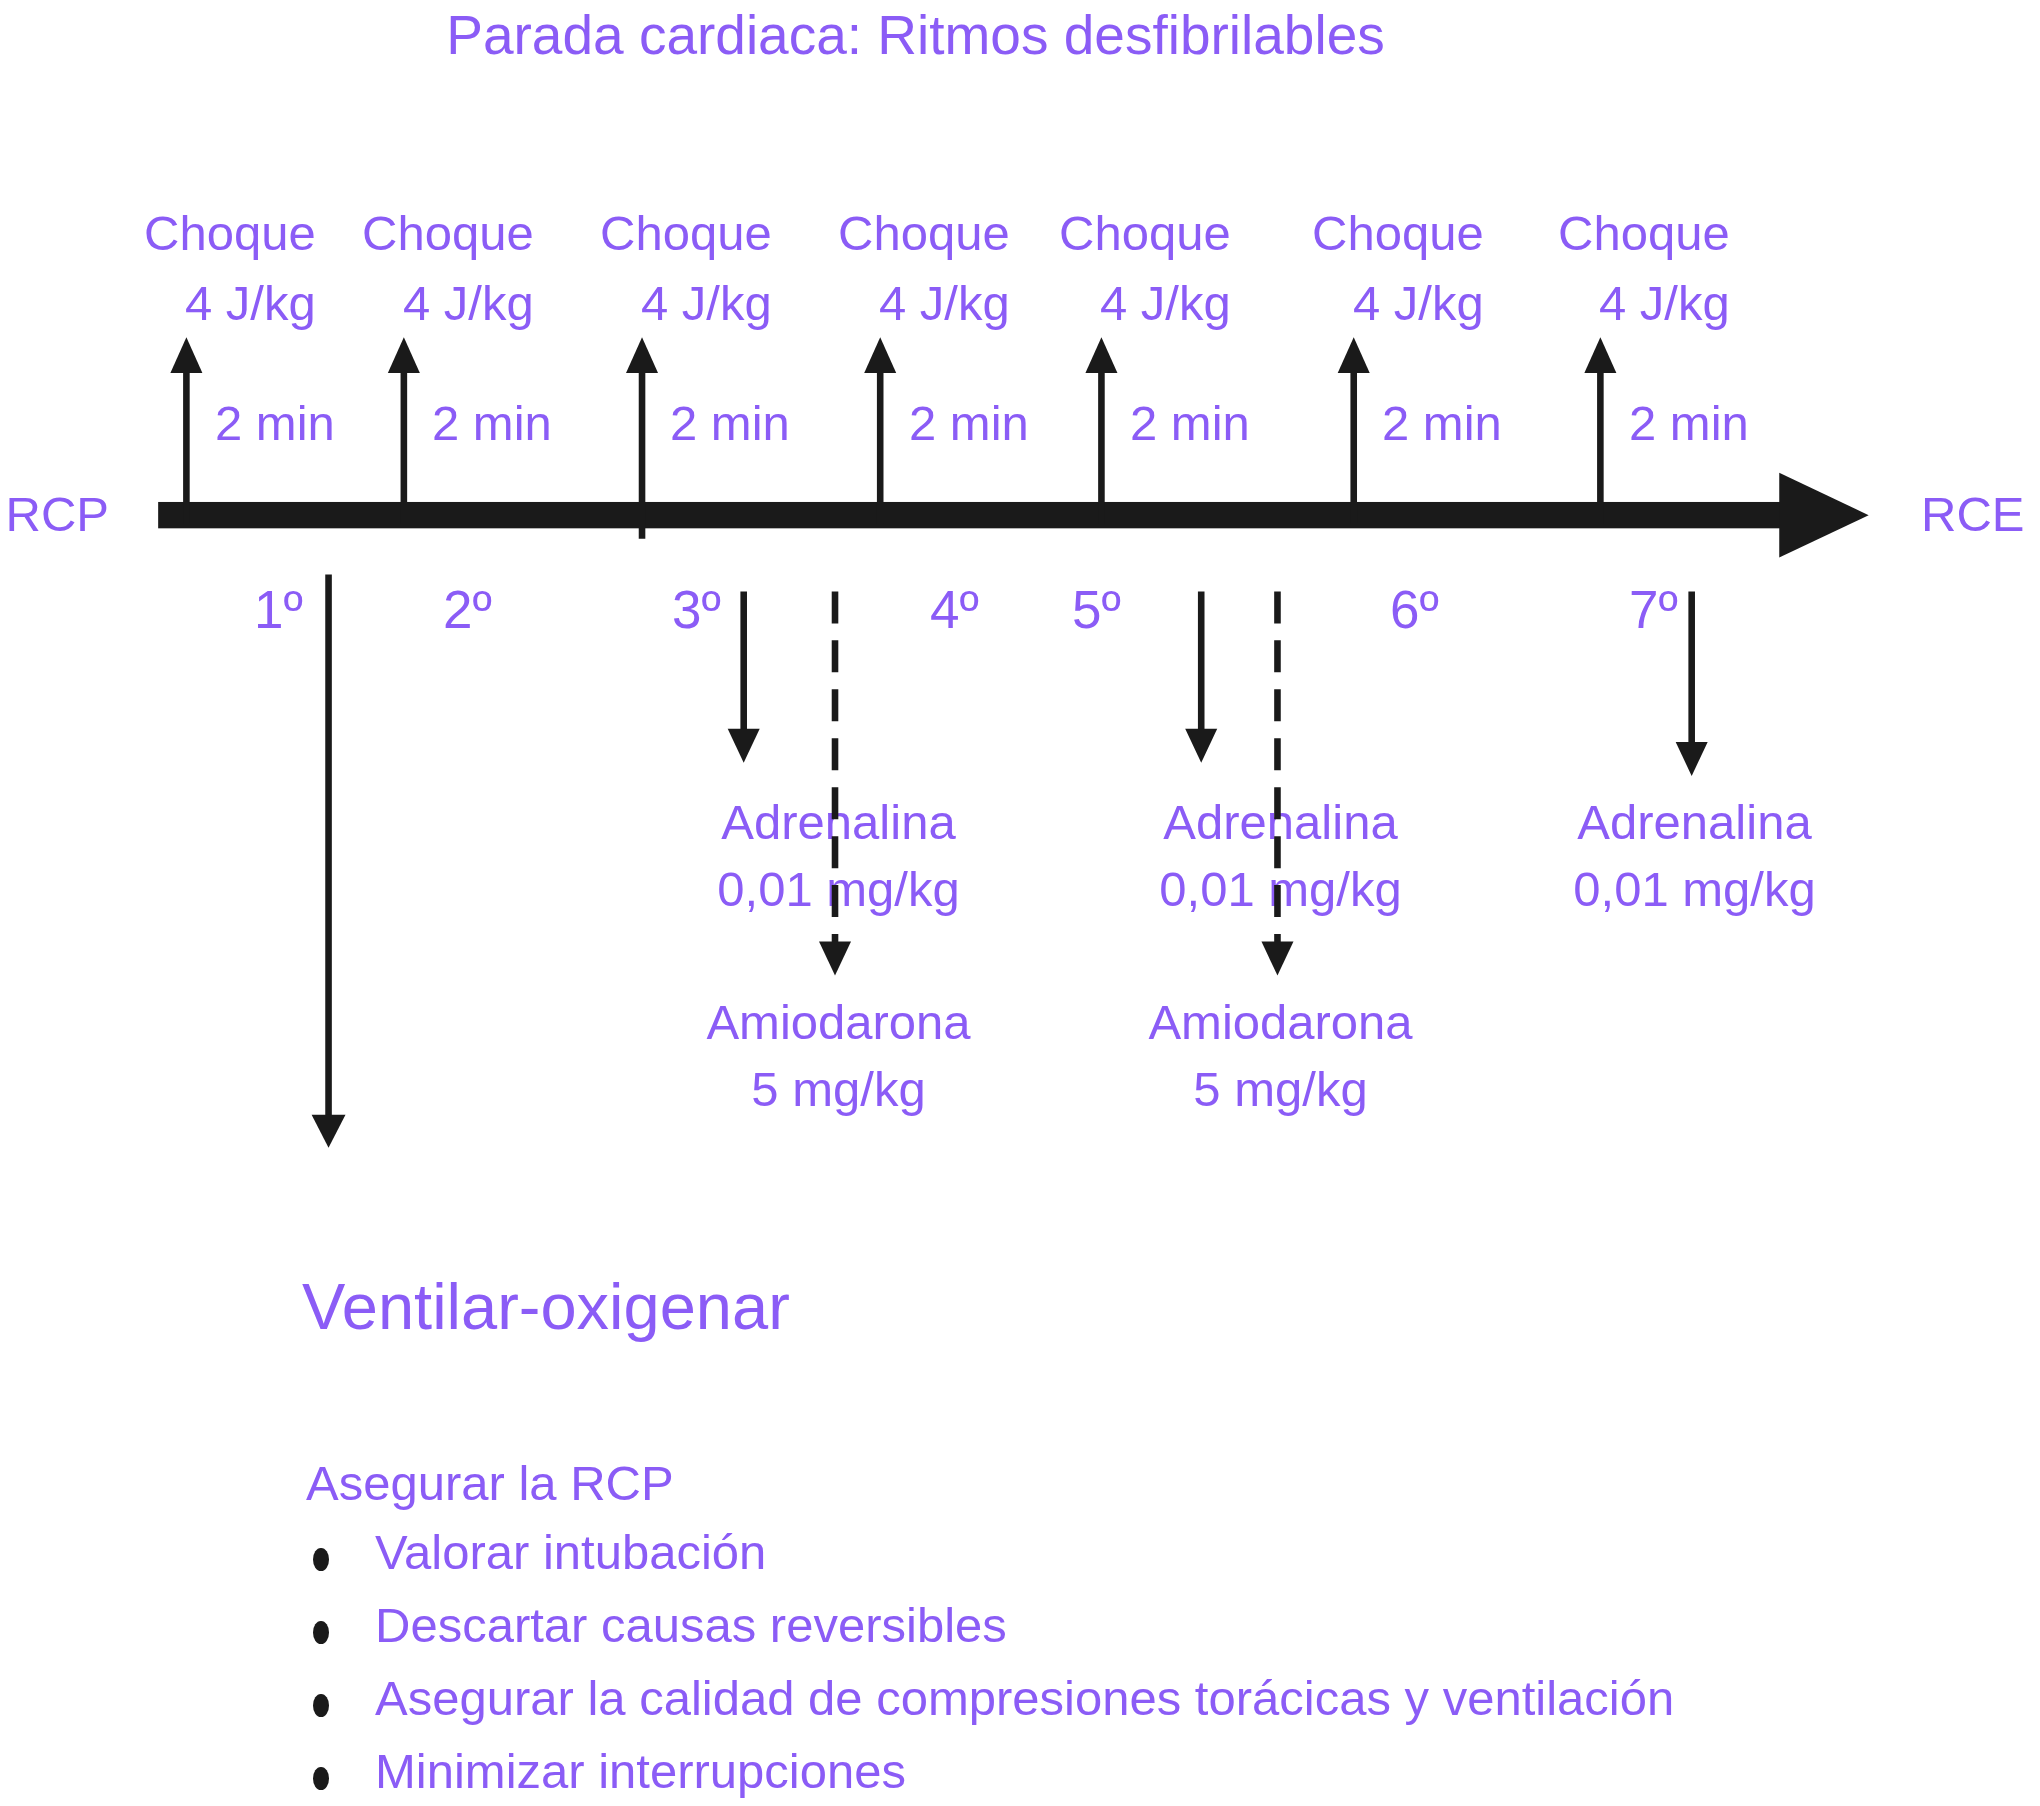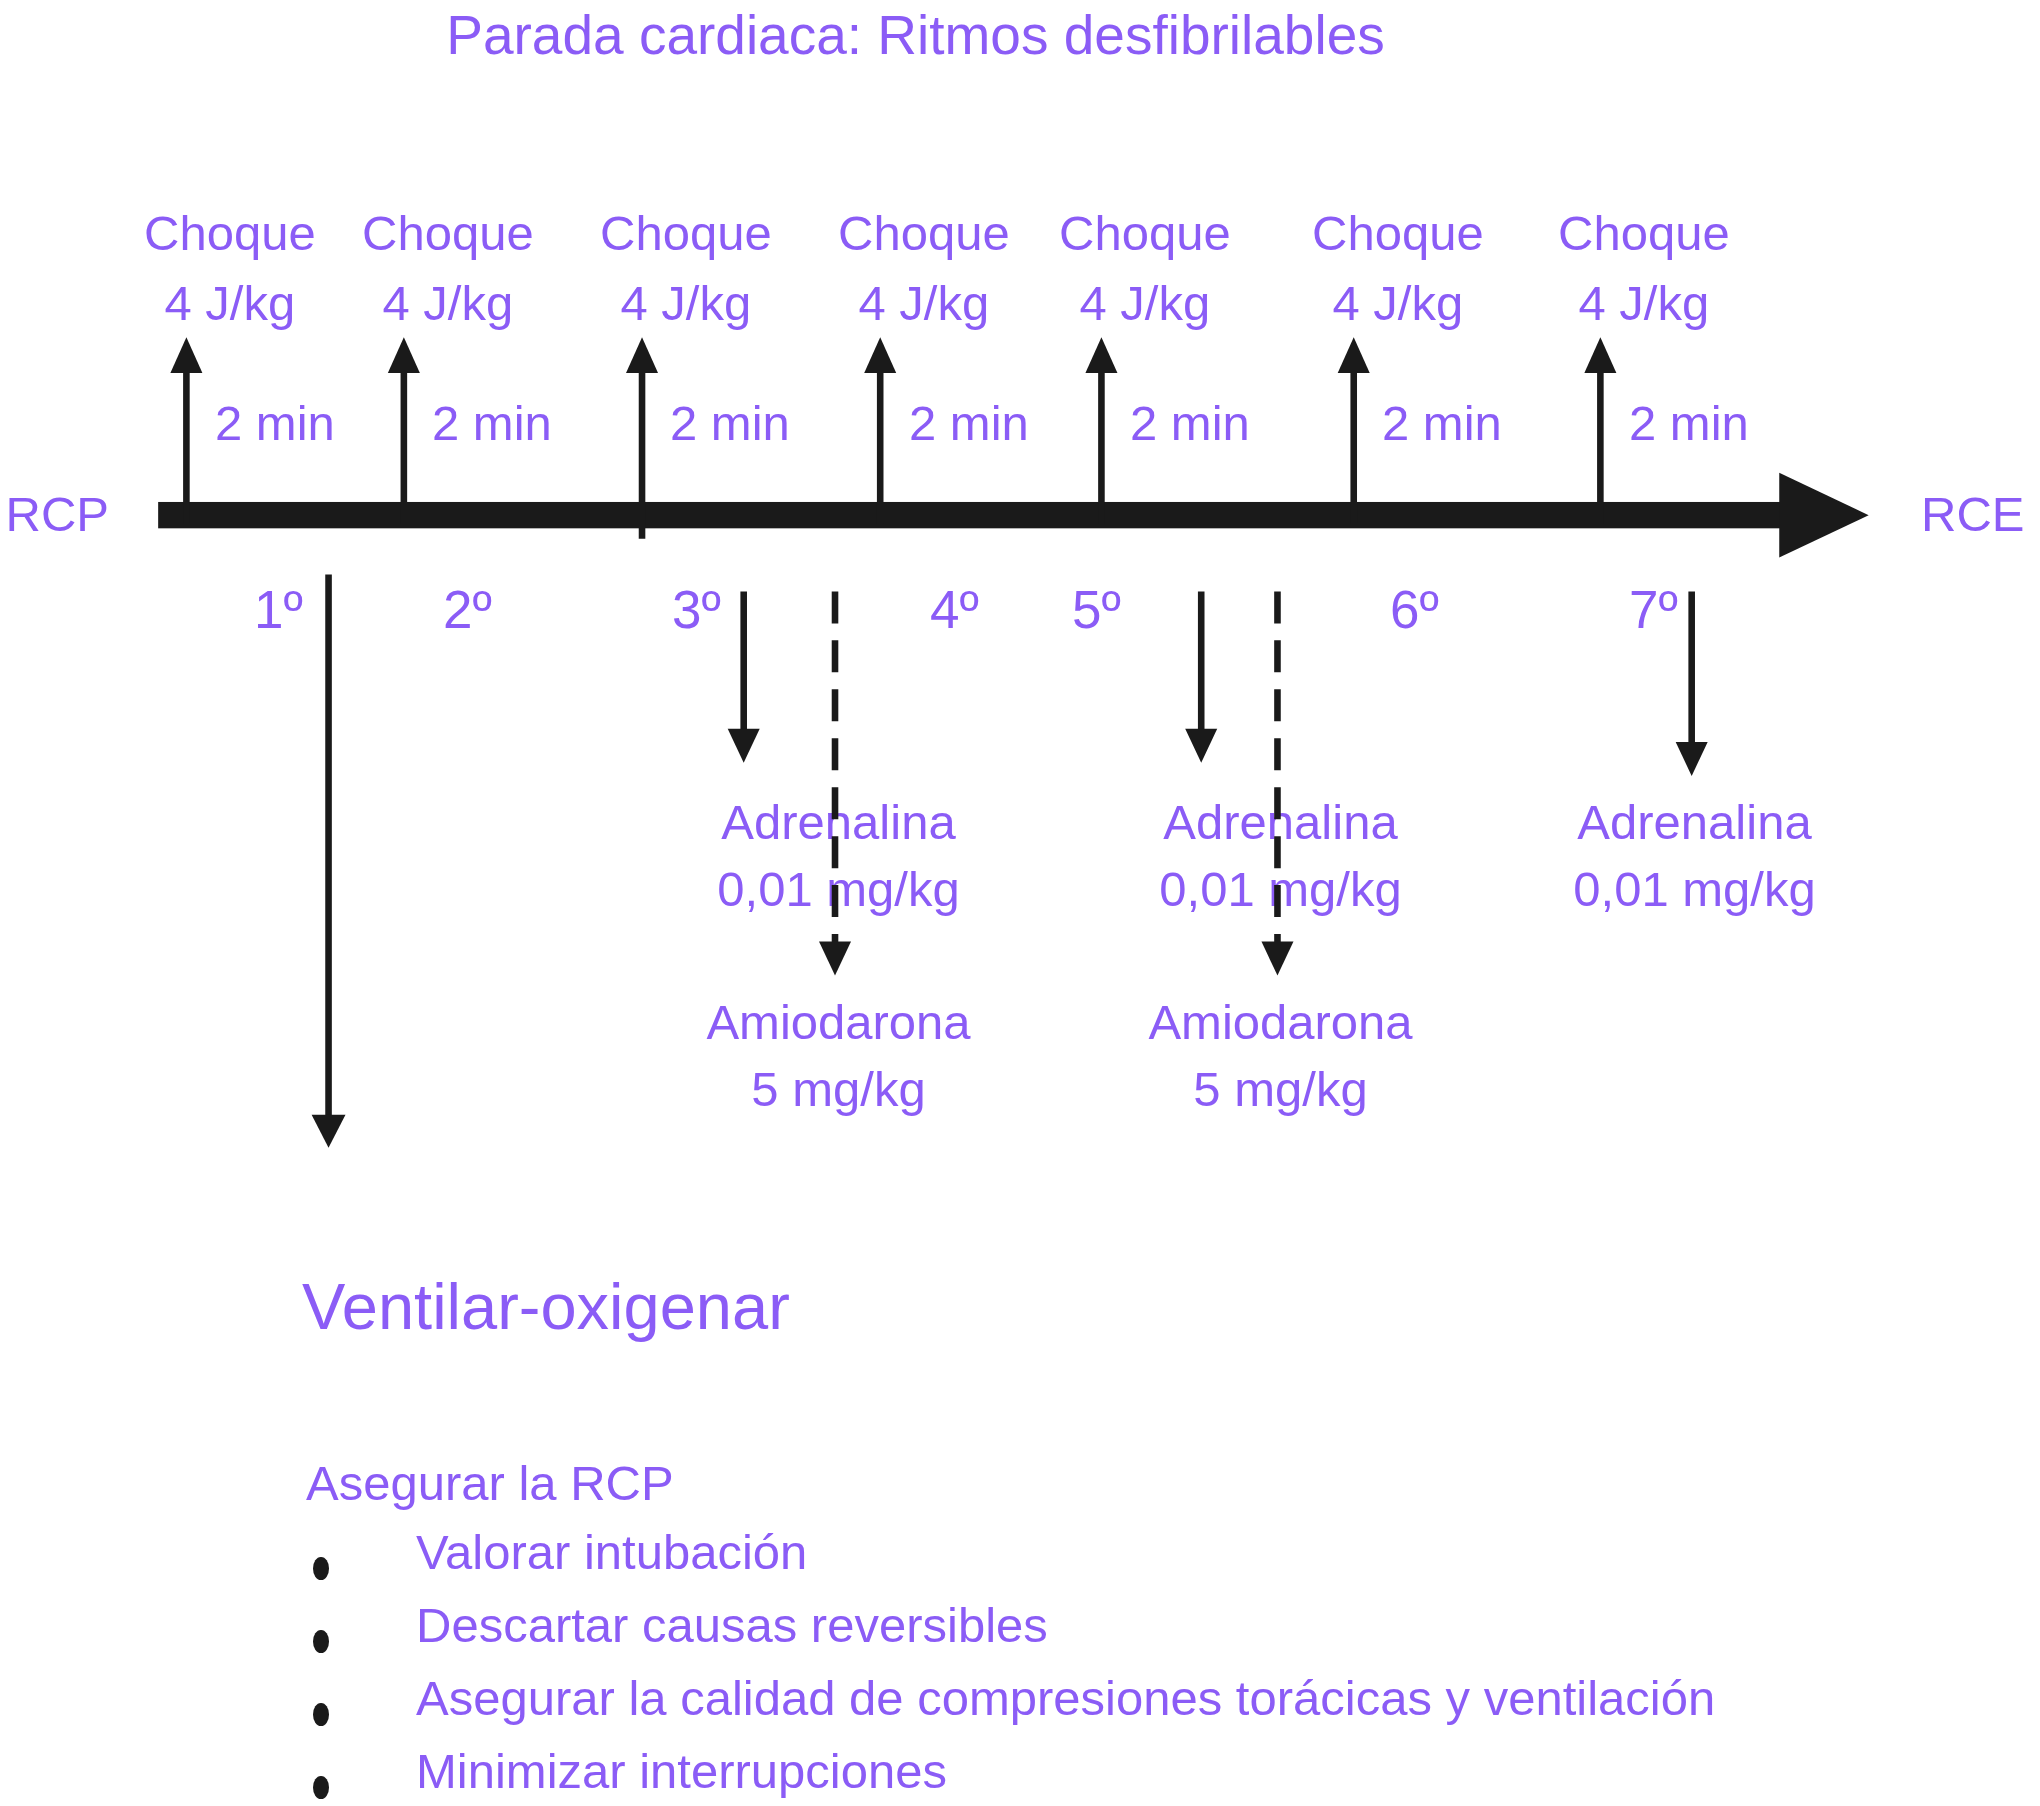--- a/index.html
+++ b/index.html
@@ -15,21 +15,21 @@
   .title{
     top:3.8px;left:0;width:1831px;
     text-align:center;
     font-size:55px;line-height:1.15;
     white-space:nowrap;
   }
   .shock{
     top:198px;
     font-size:49px;line-height:70px;
     white-space:nowrap;
-    text-align:center;
+    text-align:right;
   }
   .interval{
     top:395px;
     font-size:49px;line-height:56px;
     white-space:nowrap;
   }
   .endpoint{
     top:486px;
     font-size:49px;line-height:56px;
     white-space:nowrap;
@@ -58,25 +58,24 @@
   .during-heading{
     left:306px;top:1455px;
     font-size:49px;line-height:56px;
     white-space:nowrap;
   }
   .bullets{
     left:313px;top:1524px;
     list-style:none;margin:0;padding:0;
   }
   .bullets li{
-    display:flex;align-items:flex-end;
+    display:flex;align-items:center;
     margin:0 0 17px 0;
     font-size:49px;line-height:56px;
     white-space:nowrap;
-    gap:41px;
   }
   .dot{
     flex:0 0 auto;
     width:16px;height:23.5px;
     border-radius:50%;
     background:#1a1a1a;
     margin:15px 46px 0 0;
   }
   svg.overlay{
     position:absolute;left:0;top:0;

